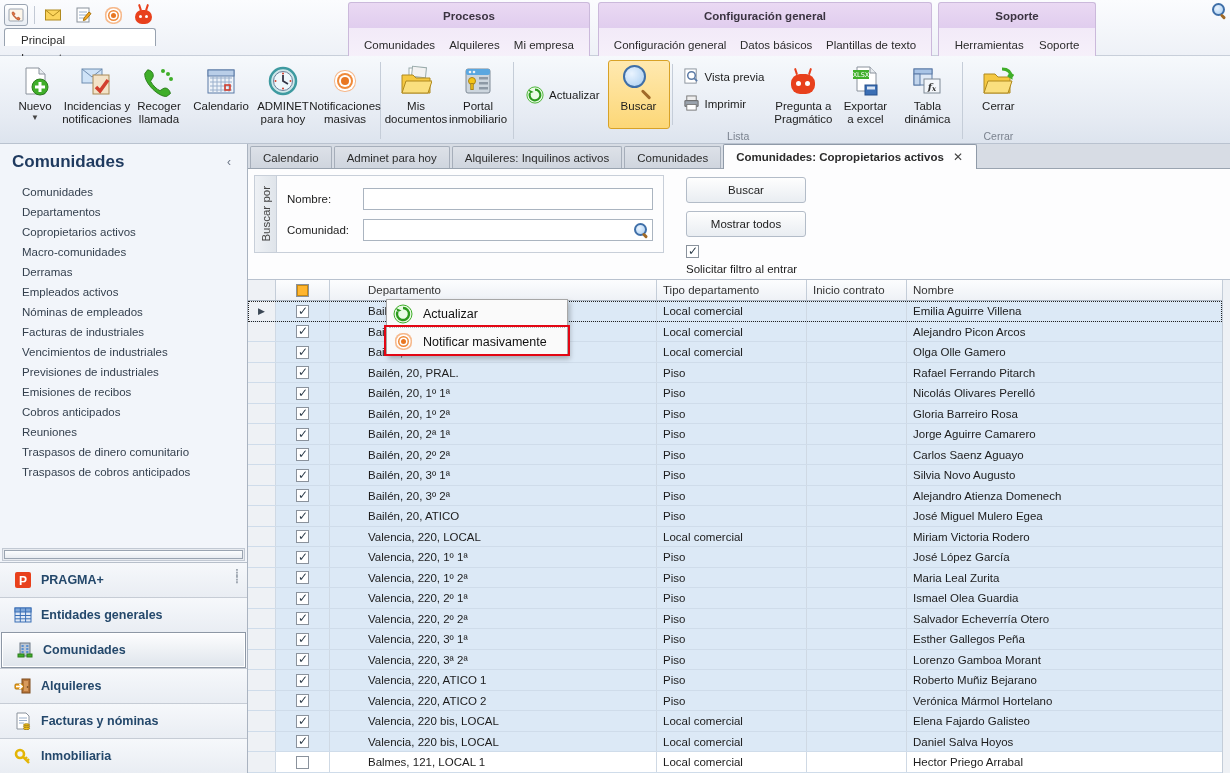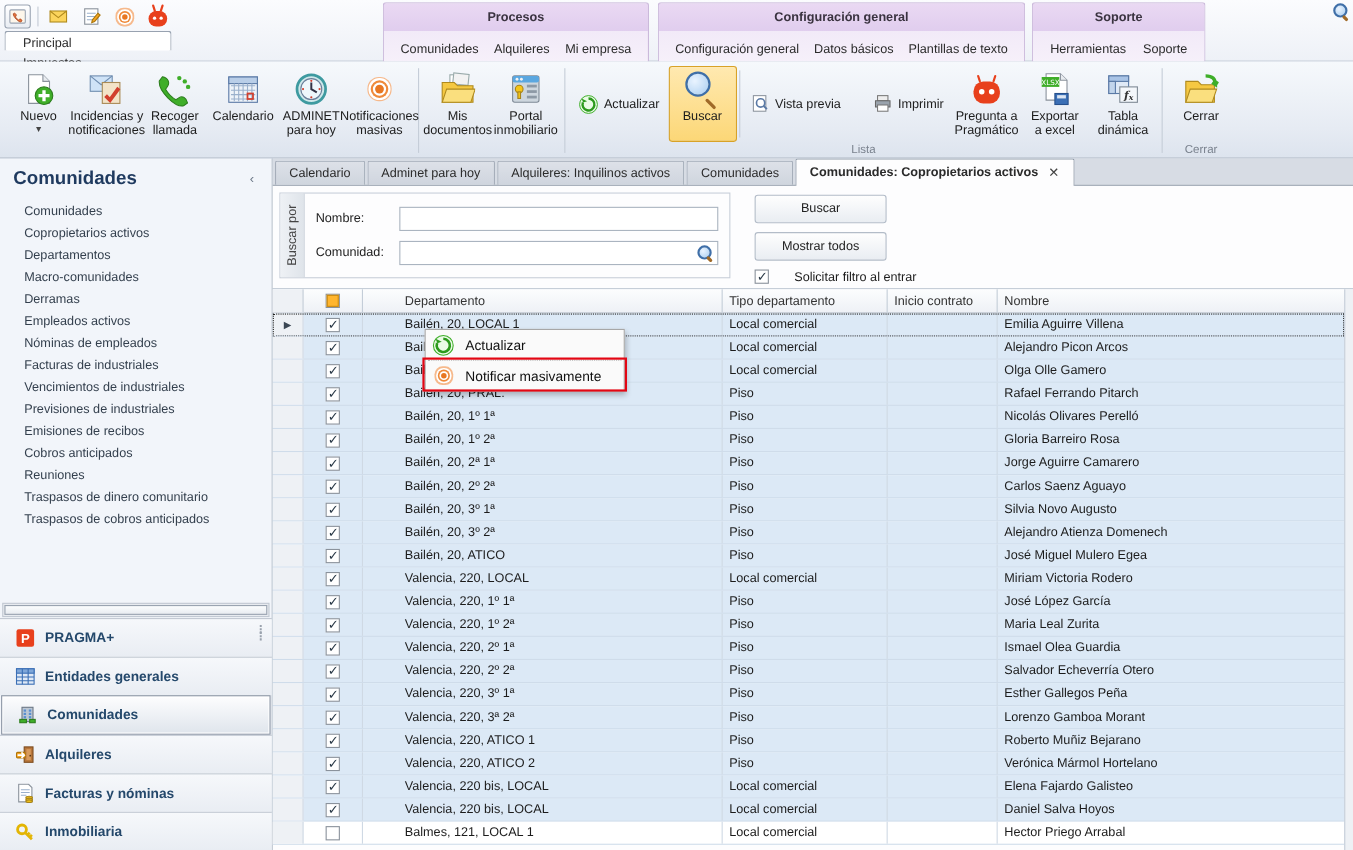--- a/index.html
+++ b/index.html
@@ -32,21 +32,21 @@
     border-bottom:1px solid #b9c2cf; display:flex; align-items:stretch; padding:2px 2px 0 2px; }
   .rb-group { display:flex; align-items:stretch; position:relative; padding:2px 2px 14px 2px; }
   .rb-sep { width:1px; background:#c5cdd8; margin:4px 2px 4px 2px; }
   .bigbtn { width:62px; display:flex; flex-direction:column; align-items:center; padding-top:4px;
     gap:3px; border:1px solid transparent; border-radius:3px; cursor:default; }
   .bigbtn .lbl { text-align:center; line-height:1.15; color:#1c1c1c; }
   .bigbtn.hl { background:linear-gradient(#ffe9b0,#fcd777); border-color:#d8a227; }
   .bigbtn .drop { font-size:8px; color:#444; line-height:4px; }
   .inlinebtn { display:flex; align-items:center; gap:5px; padding:4px 8px; align-self:center;
     border-radius:3px; }
-  .smallcol { display:flex; justify-content:flex-start; gap:22px; padding:6px 4px; }
+  .smallcol { display:flex; flex-direction:column; justify-content:flex-start; gap:6px; padding:6px 4px; }
   .smallbtn { display:flex; align-items:center; gap:5px; padding:2px 4px; border-radius:3px; }
   .grouplabel { position:absolute; bottom:1px; left:0; right:0; text-align:center; color:#7a828e; font-size:10.5px; }
 
   
   .main { display:flex; height:629px; }
 
   
   .sidebar { width:248px; background:#f2f5fa; border-right:1px solid #aab3c0;
     display:flex; flex-direction:column; }
   .sb-title { display:flex; align-items:center; justify-content:space-between;
@@ -88,21 +88,21 @@
   .vtab span { writing-mode:vertical-rl; transform:rotate(180deg); color:#444; }
   .fields { flex:1; display:flex; flex-direction:column; justify-content:center; gap:9px; padding:0 10px; }
   .frow { display:flex; align-items:center; gap:8px; }
   .frow label { width:68px; color:#222; }
   .frow .inp { flex:1; height:22px; border:1px solid #aab4c0; background:#fff; position:relative; }
   .lens16 { position:absolute; right:3px; top:3px; }
   .actioncol { display:flex; flex-direction:column; gap:8px; padding-top:2px; }
   .pushbtn { width:120px; height:26px; border:1px solid #b3bcc8; border-radius:3px;
     background:linear-gradient(#fefefe,#e9edf2); display:flex; align-items:center; justify-content:center;
     gap:8px; color:#222; }
-  .chkrow { display:flex; align-items:flex-end; gap:23px; color:#1c1c1c; }
+  .chkrow { display:flex; align-items:flex-start; gap:5px; color:#1c1c1c;flex-direction:column; }
 
   
   .tablewrap { flex:1; position:relative; border-top:1px solid #b9c2cf; display:flex; min-height:0; }
   .grid { flex:1; display:flex; flex-direction:column; min-width:0; }
   .g-header { display:flex; height:22px; background:linear-gradient(#fcfdfe,#eef1f6);
     border-bottom:1px solid #aeb8c4; color:#333; }
   .g-header .hc { display:flex; align-items:center; padding:0 6px; border-right:1px solid #c4cdd8; }
   .g-row { display:flex; height:21px; background:#dce9f6; border-bottom:1px solid #cfdcea; }
   .g-row.unchecked { background:#ffffff; }
   .g-row .c { display:flex; align-items:center; padding:0 6px; border-right:1px solid #cfd9e4;
@@ -444,22 +444,22 @@
     </div>
 
   <div class="main">
     <div class="sidebar">
       <div class="sb-title">
         <span class="t">Comunidades</span>
         <span class="chev">‹</span>
       </div>
       <div class="sb-items" id="sbItems">
           <div class="sb-item">Comunidades</div>
+          <div class="sb-item">Departamentos</div>
           <div class="sb-item">Copropietarios activos</div>
-          <div class="sb-item">Departamentos</div>
           <div class="sb-item">Macro-comunidades</div>
           <div class="sb-item">Derramas</div>
           <div class="sb-item">Empleados activos</div>
           <div class="sb-item">Nóminas de empleados</div>
           <div class="sb-item">Facturas de industriales</div>
           <div class="sb-item">Vencimientos de industriales</div>
           <div class="sb-item">Previsiones de industriales</div>
           <div class="sb-item">Emisiones de recibos</div>
           <div class="sb-item">Cobros anticipados</div>
           <div class="sb-item">Reuniones</div>

